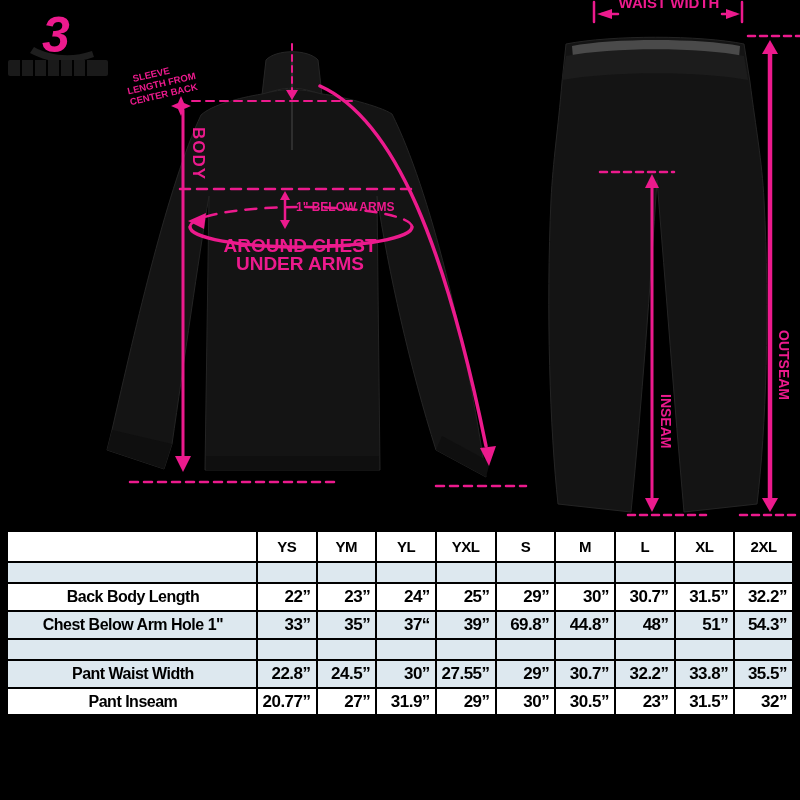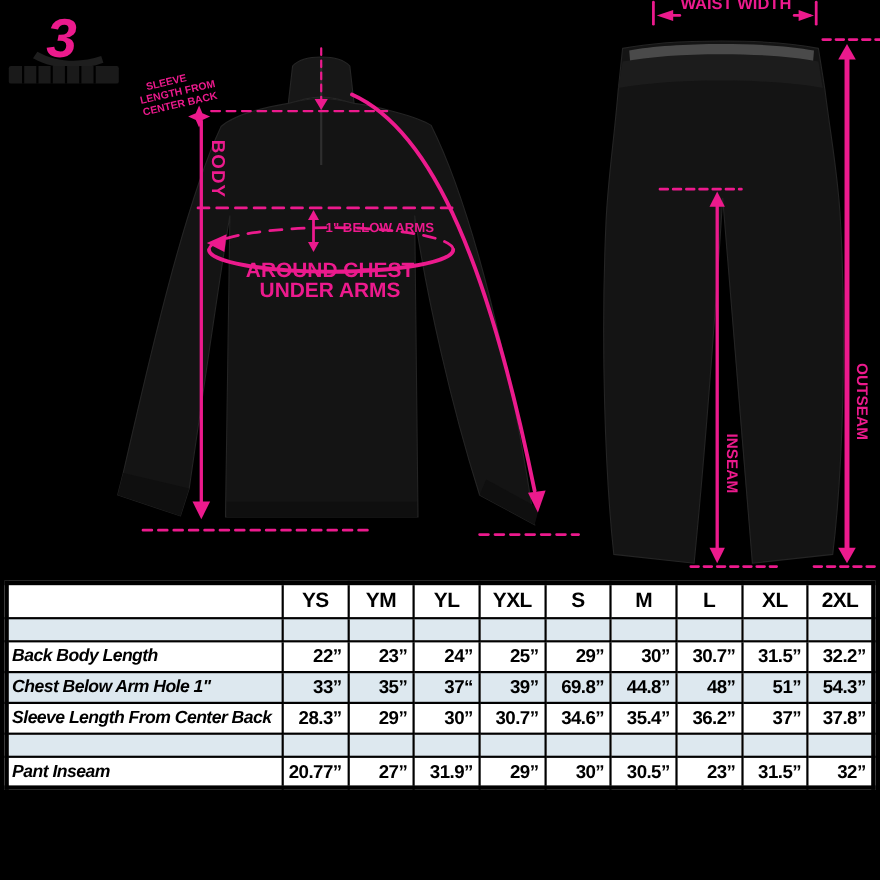--- a/index.html
+++ b/index.html
@@ -4,22 +4,22 @@
 <style>
   html,body{margin:0;padding:0;background:#000;}
   .stage{position:relative;width:800px;height:800px;background:#000;overflow:hidden;
          font-family:"Liberation Sans",sans-serif;}
   svg text{font-family:"Liberation Sans",sans-serif;font-weight:bold;fill:#EC1A8D;}
   .table-wrap{position:absolute;left:4px;top:528px;width:792px;}
   table.sizes{width:100%;border-collapse:collapse;table-layout:fixed;background:#fff;
               border:4px solid #000;}
   table.sizes th,table.sizes td{border:2px solid #000;font-weight:bold;color:#000;
               letter-spacing:-0.5px;white-space:nowrap;overflow:hidden;}
-  table.sizes thead th{height:27px;font-size:19px;background:#fff;margin-left:16px;}
-  table.sizes tbody th{text-align:left;padding-left:3px;font-size:16px;font-style:italic;}
+  table.sizes thead th{height:27px;font-size:15px;background:#fff;margin-left:16px;}
+  table.sizes tbody th{text-align:center;padding-left:3px;font-size:16px;}
   table.sizes tbody td{text-align:right;padding-right:5px;font-size:17px;}
   tr.data-row{height:28px;}
   tr.spacer-row{height:21px;}
   tr.blue{background:#DDE8EF;}
   tr.white{background:#FFF;}
 </style>
 </head>
 <body>
 
 <div class="stage">
@@ -193,43 +193,43 @@
             <td>33”</td>
             <td>35”</td>
             <td>37“</td>
             <td>39”</td>
             <td>69.8”</td>
             <td>44.8”</td>
             <td>48”</td>
             <td>51”</td>
             <td>54.3”</td>
           </tr>
-          <tr class="data-row white">
-            <th>Sleeve Length From Center Back</th>
-            <td>28.3”</td>
-            <td>29”</td>
-            <td>30”</td>
-            <td>30.7”</td>
-            <td>34.6”</td>
-            <td>35.4”</td>
-            <td>36.2”</td>
-            <td>37”</td>
-            <td>37.8”</td>
-          </tr>
           <tr class="spacer-row blue">
             <th></th>
             <td></td>
             <td></td>
             <td></td>
             <td></td>
             <td></td>
             <td></td>
             <td></td>
             <td></td>
             <td></td>
+          </tr>
+          <tr class="data-row blue">
+            <th>Pant Waist Width</th>
+            <td>22.8”</td>
+            <td>24.5”</td>
+            <td>30”</td>
+            <td>27.55”</td>
+            <td>29”</td>
+            <td>30.7”</td>
+            <td>32.2”</td>
+            <td>33.8”</td>
+            <td>35.5”</td>
           </tr>
           <tr class="data-row white">
             <th>Pant Inseam</th>
             <td>20.77”</td>
             <td>27”</td>
             <td>31.9”</td>
             <td>29”</td>
             <td>30”</td>
             <td>30.5”</td>
             <td>23”</td>

